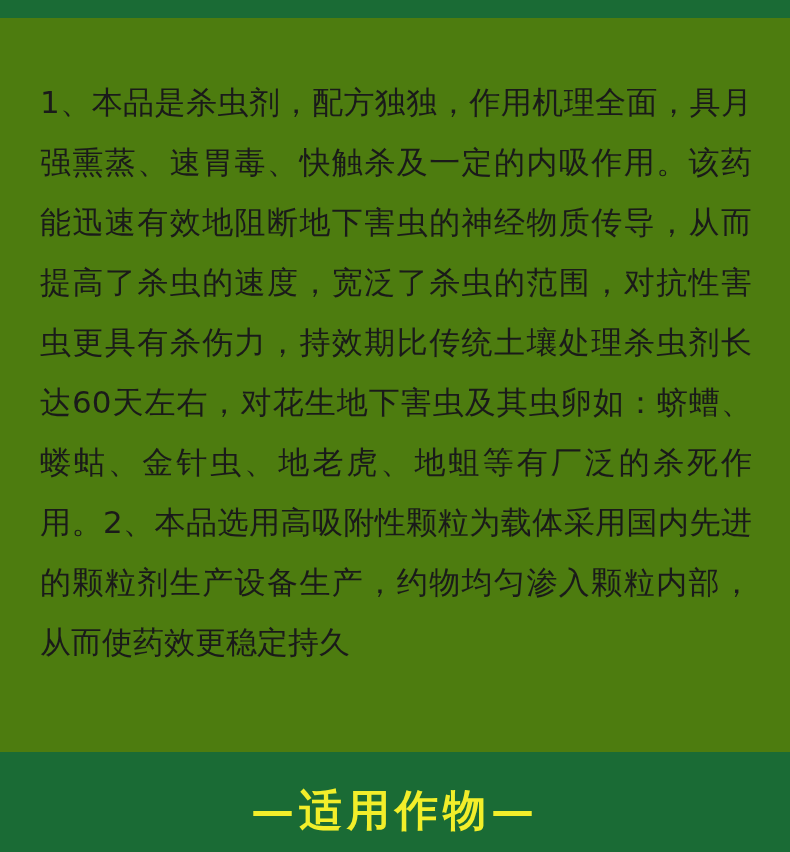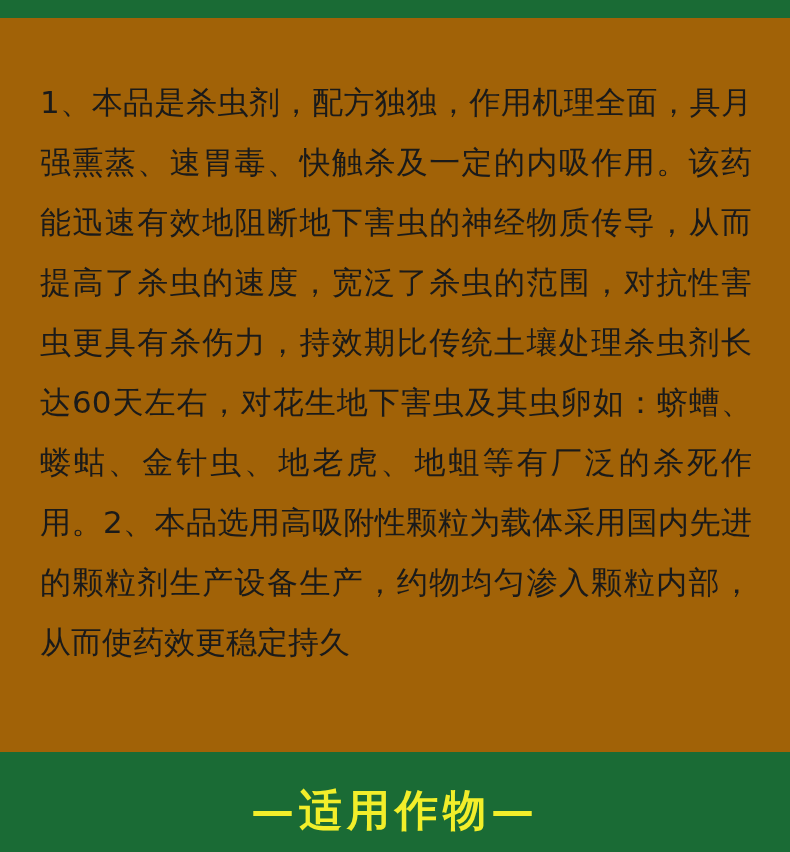--- a/index.html
+++ b/index.html
@@ -10,21 +10,21 @@
     width: 790px;
     height: 852px;
     background: #ffffff;
     font-family: "Liberation Sans", sans-serif;
     overflow: hidden;
   }
   .page {
     position: relative;
     width: 790px;
     height: 852px;
-    background: #a16207;
+    background: #4d7c0f;
     box-sizing: border-box;
   }
   .top-bar {
     position: absolute;
     top: 0;
     left: 0;
     width: 790px;
     height: 18px;
     background: #1a6b35;
   }

